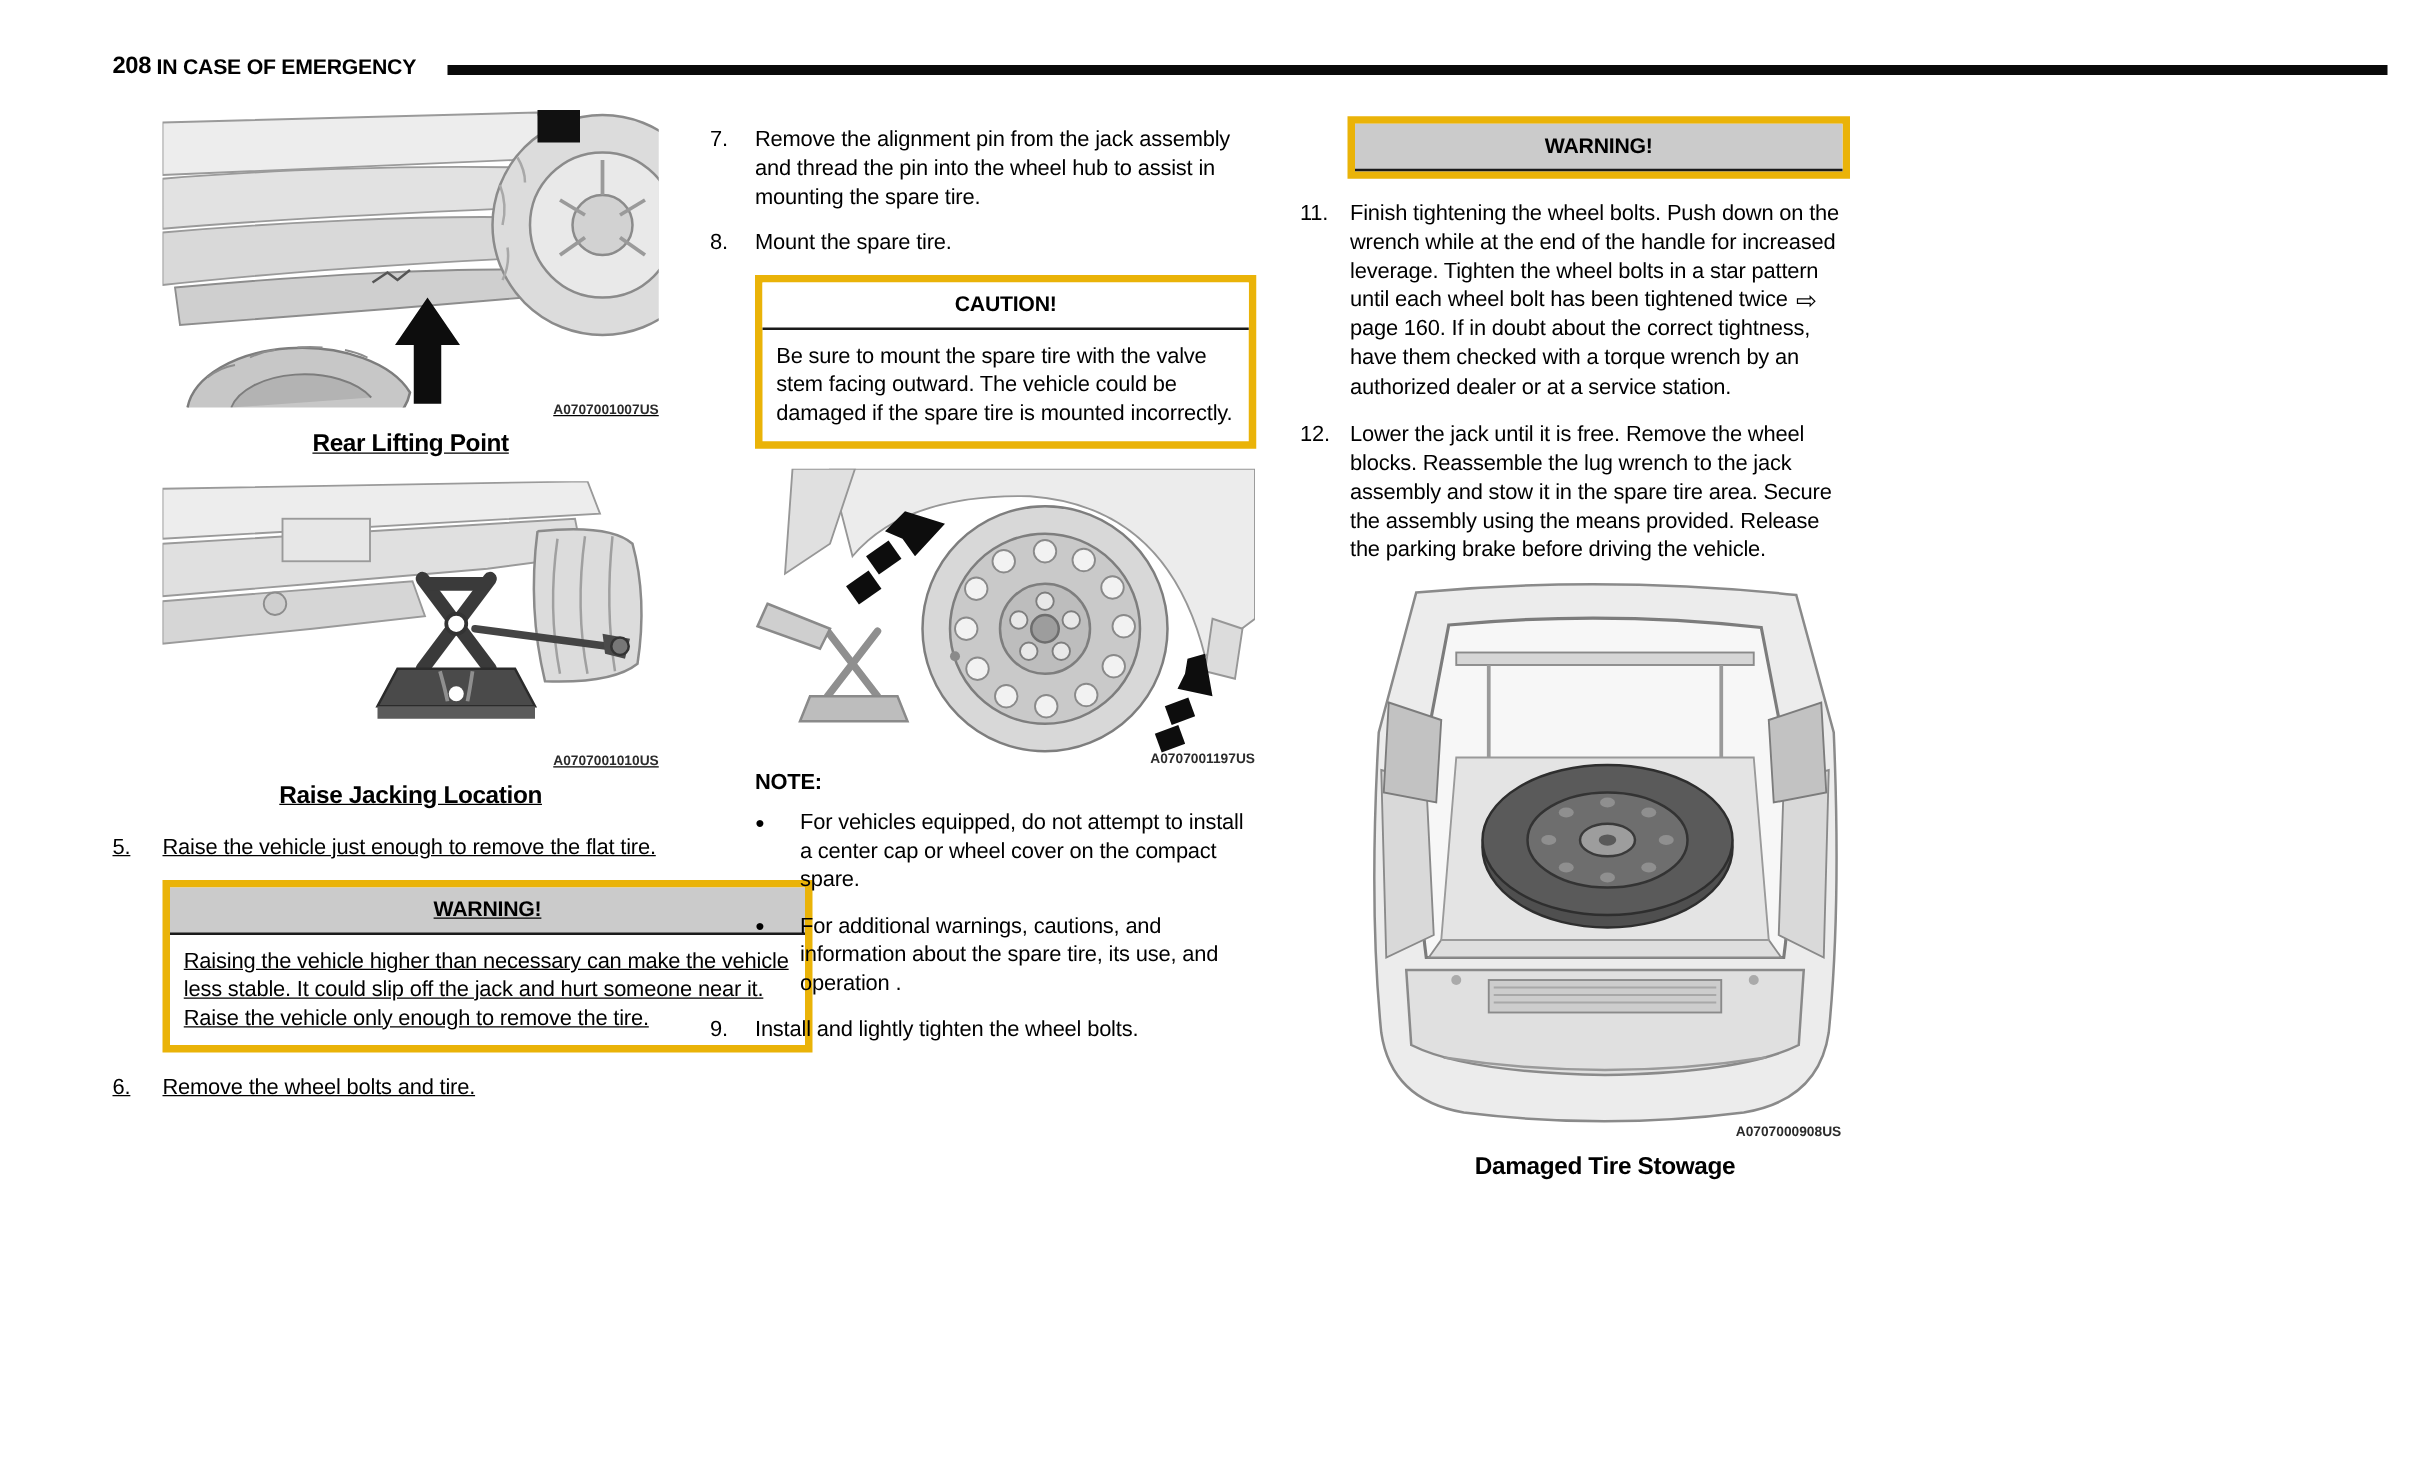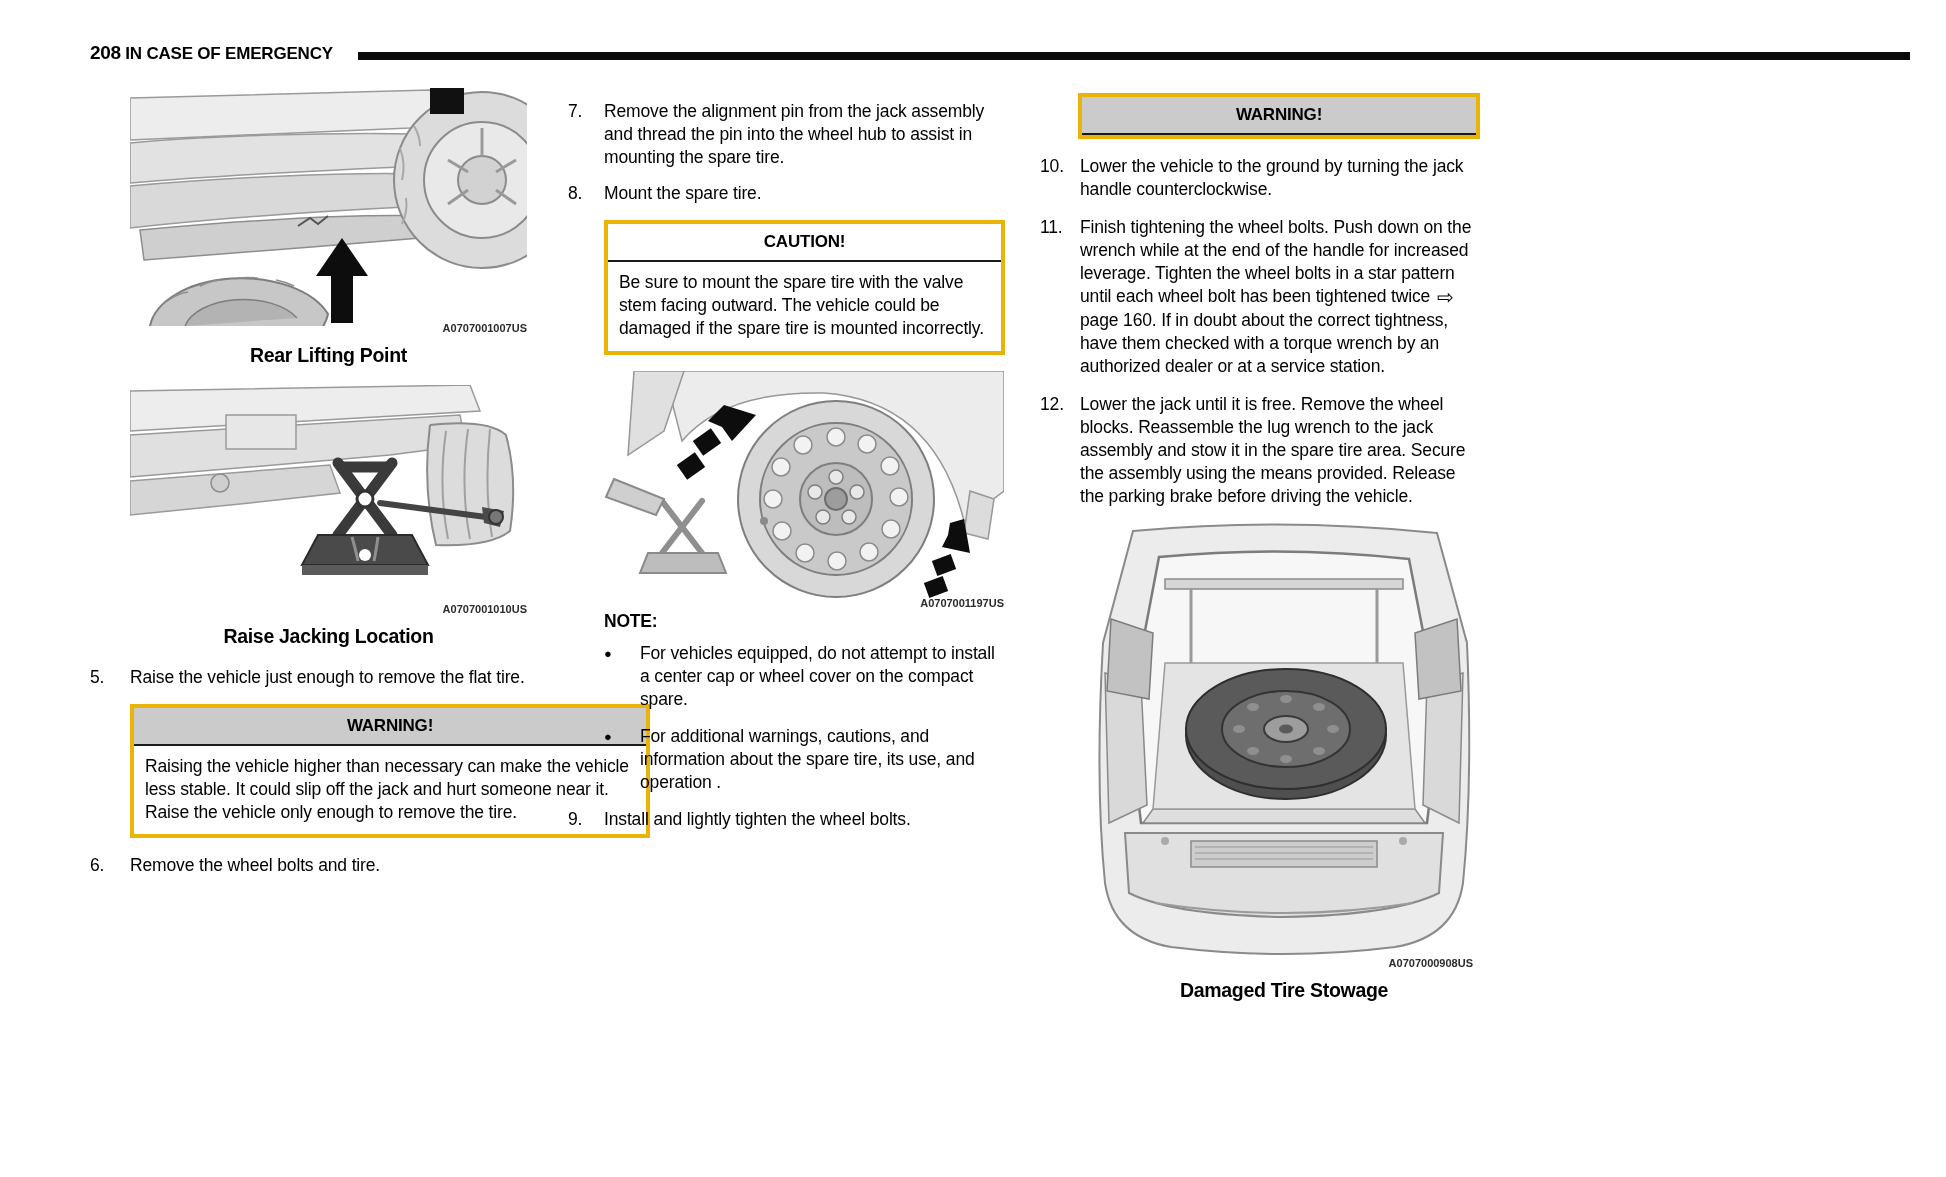--- a/index.html
+++ b/index.html
@@ -7,29 +7,29 @@
     width:1946px;height:1177px;position:relative;background:#ffffff;
     font-family:"Liberation Sans", sans-serif;color:#000;overflow:hidden;
   }
   
   .header{position:absolute;left:90px;top:42px;width:1820px;height:30px;}
   .page-num{font-size:19px;font-weight:bold;letter-spacing:-0.3px;display:inline-block;vertical-align:top;}
   .section-title{font-size:17px;font-weight:bold;letter-spacing:-0.2px;display:inline-block;vertical-align:top;padding-top:2px;}
   .header-rule{position:absolute;left:268px;top:10px;right:0;height:8px;background:#0a0a0a;}
   
   .col{position:absolute;top:88px;}
-  .col1{left:90px;width:560px;}
+  .col1{left:90px;width:560px;text-decoration:underline;}
   .col2{left:568px;width:437px;}
   .col3{left:1040px;width:440px;}
   
   .step{display:flex;margin:0 0 15px 0;font-size:17.5px;line-height:1.32;letter-spacing:-0.15px;}
   .step .num{flex:0 0 40px;}
   .step .txt{flex:1;}
   
-  .alert{border:4px solid #eab308;background:#fff;margin:4px 0 16px 40px;}
+  .alert{border:6px solid #eab308;background:#fff;margin:4px 0 16px 40px;}
   .col2 .alert{margin-left:36px;}
   .col3 .alert{margin-left:38px;margin-top:0;}
   .alert .alert-head{
     text-align:center;font-weight:bold;font-size:17px;letter-spacing:-0.2px;
     padding:8px 4px;border-bottom:2px solid #1a1a1a;
   }
   .alert .alert-head.gray{background:#cbcbcb;}
   .alert .alert-head.white{background:#ffffff;}
   .alert .alert-body{padding:9px 11px 11px 11px;font-size:17.5px;line-height:1.3;letter-spacing:-0.15px;}
   
@@ -239,24 +239,20 @@
     <span class="txt">Install and lightly tighten the wheel bolts.</span>
   </div>
 </div>
 
 <div class="col col3">
 
   <div class="alert" style="margin-top:5px;">
     <div class="alert-head gray">WARNING!</div>
   </div>
 
-  <div class="step">
-    <span class="num">10.</span>
-    <span class="txt">Lower the vehicle to the ground by turning the jack handle counterclockwise.</span>
-  </div>
 
   <div class="step">
     <span class="num">11.</span>
     <span class="txt"><span>Finish tightening the wheel bolts. Push down on the wrench while at the end of the handle for increased leverage. Tighten the wheel bolts in a star pattern until each wheel bolt has been tightened twice</span>
       <span class="ref-arrow">⇨</span>
       <span>page 160.</span>
       <span>If in doubt about the correct tightness, have them checked with a torque wrench by an authorized dealer or at a service station.</span></span>
   </div>
 
   <div class="step">

